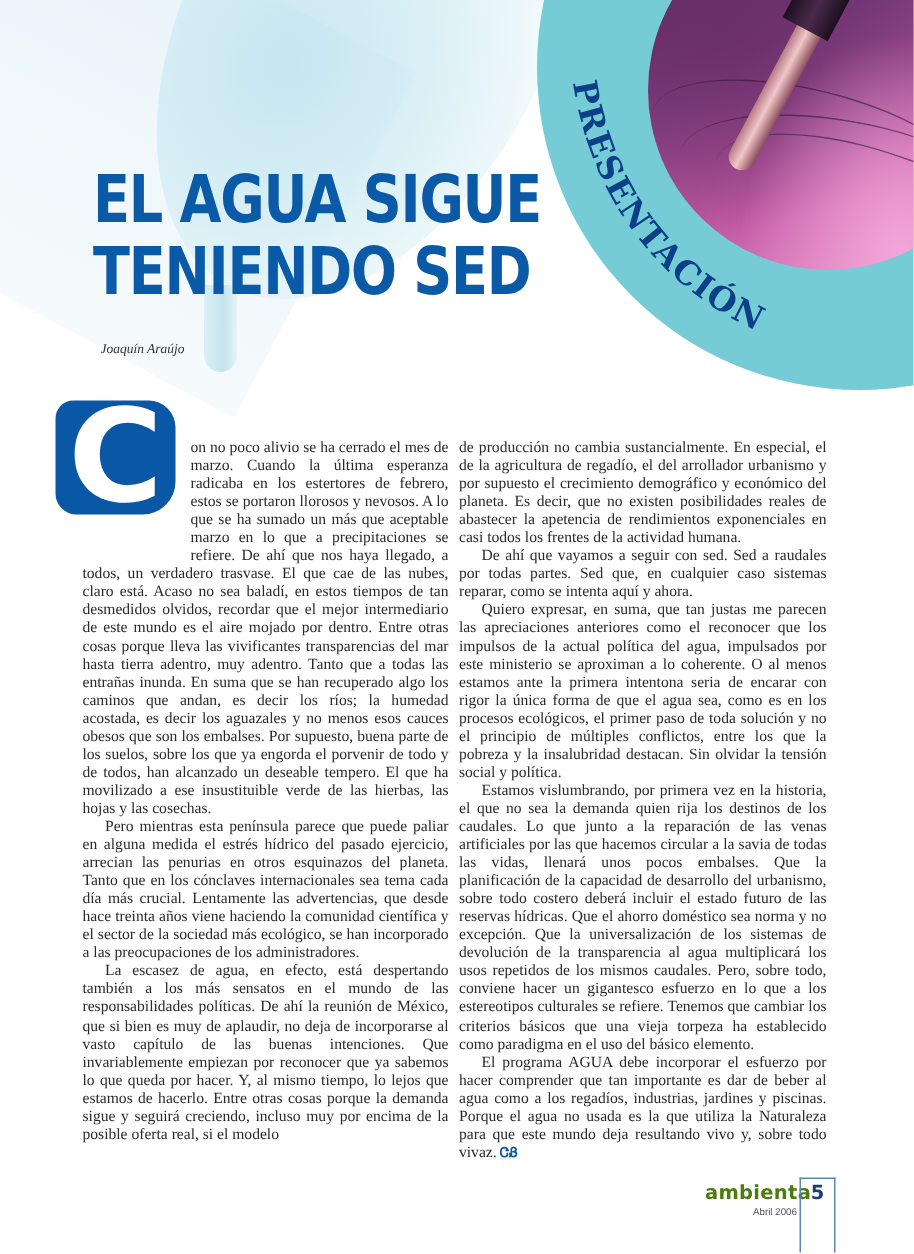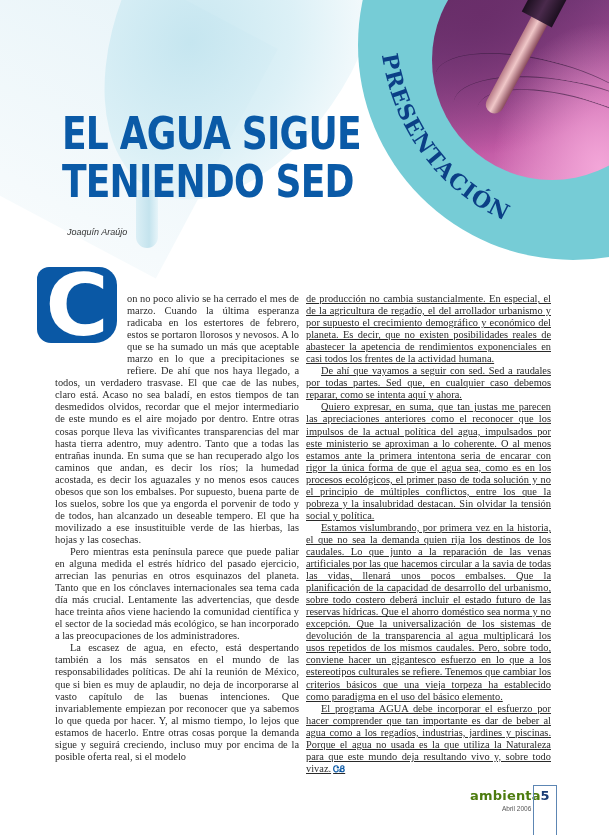--- a/index.html
+++ b/index.html
@@ -80,32 +80,32 @@
   .title {
     position: absolute; left: 62px; top: 110px;
     font-family: "DejaVu Sans", "Liberation Sans", sans-serif;
     font-weight: bold; color: #0a5aa7;
     font-size: 44px; line-height: 48px; letter-spacing: -1px;
     transform: scaleX(0.82); transform-origin: 0 0;
   }
   .title div { white-space: nowrap; }
   .byline {
     position: absolute; left: 67px; top: 227px;
-    font-family: Liberation Sans, sans-serif; font-style: italic;
+    font-family: Liberation Serif, serif; font-style: italic;
     font-size: 9px; color: #333;
   }
 
   
   .col {
     position: absolute; top: 293px; width: 244px;
     font-size: 10.4px; line-height: 12.05px; text-align: justify;
     hyphens: auto;
   }
   .col.left { left: 55px; }
-  .col.right { left: 306px; width: 245px; text-decoration: underline; }
+  .col.right { left: 306px; width: 245px; }
   .col p { margin: 0; text-indent: 15px; }
   .col p.first { text-indent: 0; }
   .dropcap {
     float: left; width: 80px; height: 76px; margin: 0 10px 0 -18px;
     background: #0a58a5; border-radius: 12px 18px 22px 14px;
     color: #ffffff; font-family: "DejaVu Sans", sans-serif; font-weight: bold;
     font-size: 86px; line-height: 76px; text-align: center;
     position: relative; top: -26px;
   }
   .endmark {
@@ -171,21 +171,21 @@
   <div class="col left">
     <p class="first">
       <span class="dropcap">C</span><span>on no poco alivio se ha cerrado el mes de marzo. Cuando la última esperanza radicaba en los estertores de febrero, estos se portaron llorosos y nevosos. A lo que se ha sumado un más que aceptable marzo en lo que a precipitaciones se refiere.  De ahí que nos haya llegado, a todos, un verdadero trasvase. El que cae de las nubes, claro está.  Acaso no sea baladí, en estos tiempos de tan desmedidos olvidos, recordar que el mejor intermediario de este mundo es el aire mojado por dentro. Entre otras cosas  porque lleva las vivificantes transparencias del mar hasta tierra adentro, muy adentro. Tanto que a todas las entrañas inunda. En suma que se han recuperado algo los caminos que andan, es decir los ríos; la humedad acostada, es decir los aguazales y no menos  esos cauces obesos que son los embalses. Por supuesto, buena parte de los suelos, sobre los que ya engorda el porvenir de todo y de todos, han alcanzado un deseable tempero. El que ha movilizado a ese insustituible verde de las hierbas, las hojas y las cosechas.</span>
     </p>
     <p>Pero mientras esta península parece que puede paliar en alguna medida el estrés hídrico del pasado ejercicio, arrecian las penurias en otros esquinazos del planeta. Tanto que en los cónclaves internacionales sea tema cada día más crucial. Lentamente las advertencias, que desde hace treinta años viene haciendo la comunidad científica y el sector de la sociedad más ecológico, se han incorporado a las preocupaciones de los administradores.</p>
     <p>La escasez de agua, en efecto, está despertando también a los más sensatos en el mundo de las responsabilidades políticas. De ahí la reunión de México, que si bien es muy de aplaudir, no deja de incorporarse al vasto capítulo de las buenas intenciones. Que invariablemente empiezan por reconocer  que ya sabemos lo que  queda por hacer. Y, al mismo tiempo, lo lejos que estamos de hacerlo. Entre otras cosas porque la demanda sigue y seguirá creciendo, incluso muy por encima de la posible oferta real, si el modelo</p>
   </div>
 
   <div class="col right">
     <p class="first">de producción no cambia sustancialmente. En especial, el de la agricultura de regadío, el del arrollador urbanismo y por supuesto el crecimiento demográfico y económico del planeta. Es decir, que no existen posibilidades reales de abastecer la apetencia de rendimientos exponenciales en casi todos los frentes de la actividad humana.</p>
-    <p>De ahí que vayamos a seguir con sed. Sed a raudales por todas partes. Sed que, en cualquier caso debemos reparar, como se intenta aquí y ahora.</p>
+    <p>De ahí que vayamos a seguir con sed. Sed a raudales por todas partes. Sed que, en cualquier caso sistemas reparar, como se intenta aquí y ahora.</p>
     <p>Quiero expresar, en suma, que tan justas me parecen las apreciaciones anteriores como el reconocer que los impulsos de la actual política del agua, impulsados por este ministerio se aproximan a lo coherente. O al menos estamos ante la primera intentona seria de encarar con rigor la única forma de que el agua sea, como es en los procesos ecológicos, el primer paso de toda solución y no el principio de múltiples conflictos, entre los que la pobreza y la insalubridad destacan. Sin olvidar la tensión social y política.</p>
     <p>Estamos vislumbrando, por primera vez en la historia, el que no sea la demanda quien rija los destinos de los caudales. Lo que junto a la reparación de las venas artificiales por las que hacemos circular a la savia de todas las vidas, llenará unos pocos embalses. Que la planificación de la capacidad de desarrollo del urbanismo, sobre todo costero deberá incluir el estado futuro de las reservas hídricas. Que el ahorro doméstico sea norma y no excepción. Que la universalización de los sistemas de devolución de la transparencia al agua multiplicará los usos repetidos de los mismos caudales. Pero, sobre todo, conviene hacer un gigantesco esfuerzo en lo que a los estereotipos culturales se refiere. Tenemos que cambiar los criterios básicos que una vieja torpeza ha establecido como paradigma en el uso del básico elemento.</p>
     <p><span>El programa AGUA debe incorporar el esfuerzo por hacer comprender que tan importante es dar de beber al agua como a los regadíos, industrias, jardines y piscinas. Porque el agua no usada es la que utiliza la Naturaleza para que este mundo deja resultando vivo y, sobre todo vivaz.</span><span class="endmark">ᏣᏰ</span></p>
   </div>
 
   <div class="footer-brand">ambienta</div>
   <div class="footer-date">Abril 2006</div>
   <div class="page-box">
     <div class="page-num">5</div>
   </div>

